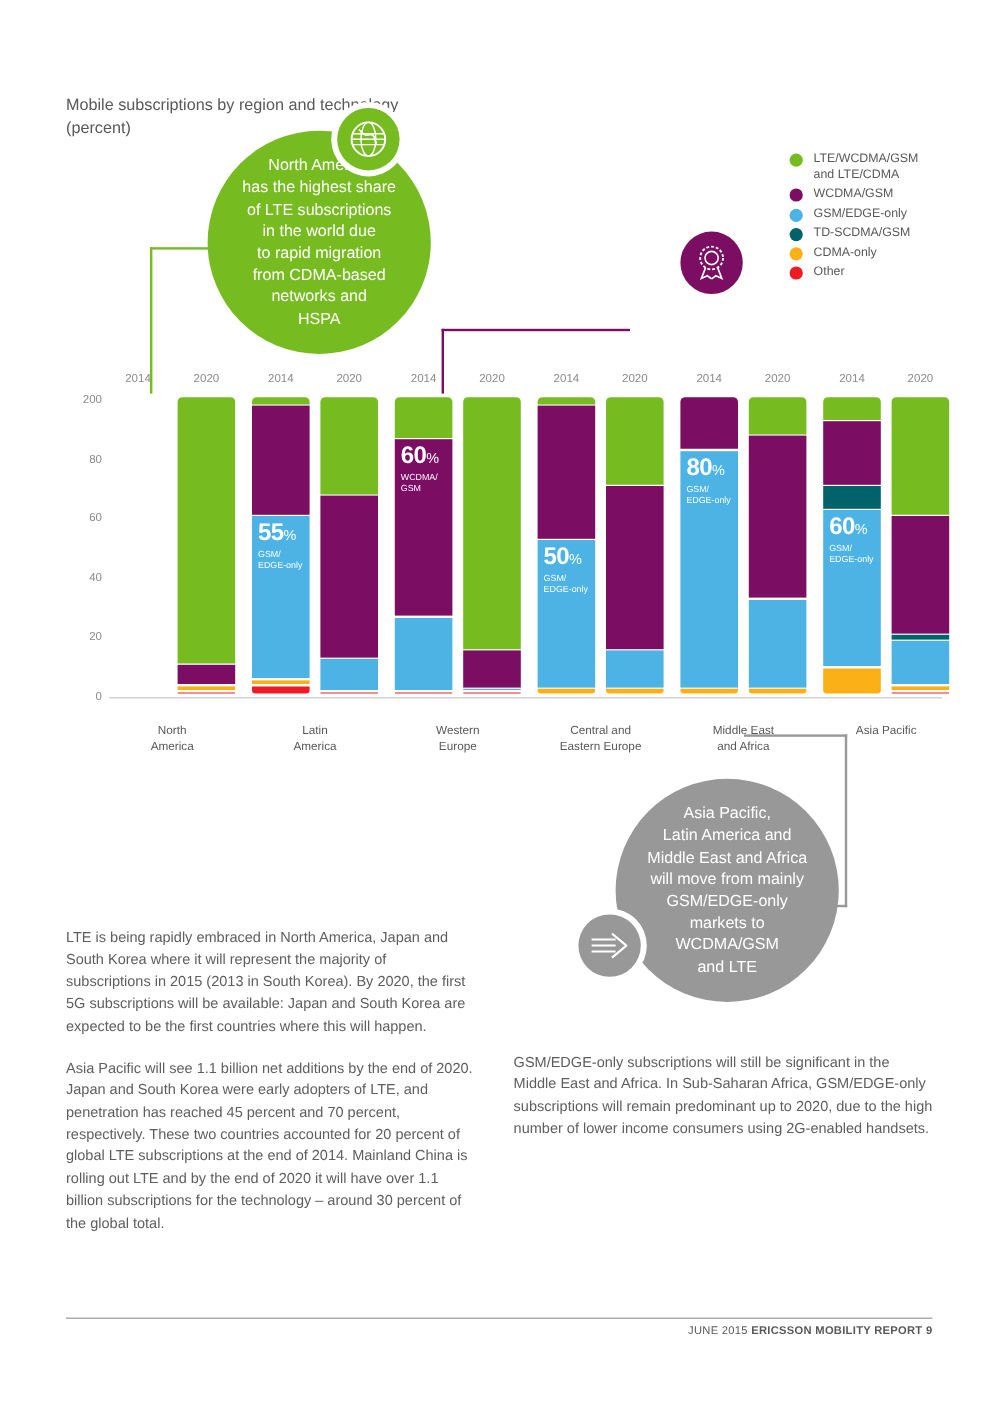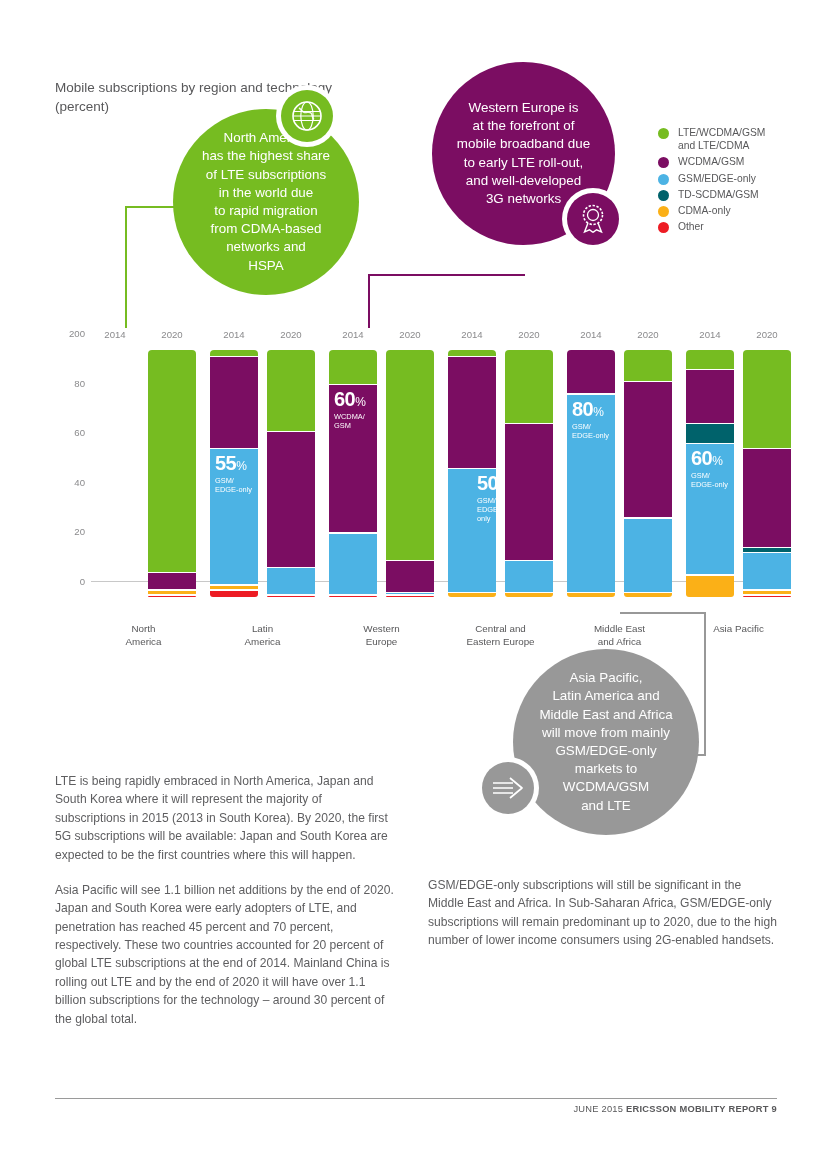--- a/index.html
+++ b/index.html
@@ -46,21 +46,21 @@
   #badge-ap{left:477px;top:757px;width:62px;height:62px;}
   #badge-ap .badge-inner{width:52px;height:52px;background:#989898;}
 
   
   .connector{position:absolute;}
 
   
   .chart{position:absolute;left:55px;top:318px;width:730px;height:305px;}
   .ylabels{position:absolute;left:0;top:0;width:30px;height:262px;}
   .ylabel{position:absolute;right:0;font-size:9.6px;color:#8a8a8c;transform:translateY(-50%);}
-  .plot{position:absolute;left:36px;top:32px;right:0;height:248px;}
+  .plot{position:absolute;left:36px;top:13px;right:0;height:248px;}
   .axis-line{position:absolute;left:36px;top:263px;width:694px;height:1px;background:#c8c8c8;}
 
   .group{position:absolute;top:0;height:248px;}
   .bar{position:absolute;bottom:0;width:48px;height:248px;}
   .seg{position:absolute;left:0;width:100%;}
   .bar .seg:first-child{border-top-left-radius:4px;border-top-right-radius:4px;}
   .bar .seg.last{border-bottom-left-radius:3px;border-bottom-right-radius:3px;}
 
   .yearlabel{position:absolute;top:-21px;width:48px;text-align:center;font-size:9.6px;color:#8a8a8c;}
   .grouplabel{position:absolute;top:272px;width:120px;text-align:center;font-size:9.8px;line-height:1.35;color:#58585a;white-space:pre-line;}
@@ -140,28 +140,20 @@
     <div class="badge-inner">
       <svg width="34" height="34" viewBox="0 0 34 34" aria-hidden="true">
         <circle cx="17" cy="17" r="14" fill="none" stroke="#fff" stroke-width="1.6"></circle>
         <ellipse cx="17" cy="17" rx="6.2" ry="14" fill="none" stroke="#fff" stroke-width="1.2"></ellipse>
         <path d="M3.4 12.5h27.2M3.4 21.5h27.2M3 17h28" stroke="#fff" stroke-width="1.2" fill="none"></path>
         <path d="M9 9c2.5 1.5 3 4 5.5 4.5S19 12 21 14s.5 5 3 6.5" stroke="#fff" stroke-width="1.5" fill="none" opacity=".9"></path>
       </svg>
     </div>
   </div>
 
-  <div class="bubble" id="bubble-we">
-    <div class="bubble-text">Western Europe is
-at the forefront of
-mobile broadband due
-to early LTE roll-out,
-and well-developed
-3G networks</div>
-  </div>
   <div class="badge" id="badge-we">
     <div class="badge-inner">
       <svg width="34" height="34" viewBox="0 0 34 34" aria-hidden="true">
         <circle cx="17" cy="13" r="9.5" fill="none" stroke="#fff" stroke-width="1.6" stroke-dasharray="2.4 1.6"></circle>
         <circle cx="17" cy="13" r="5.5" fill="none" stroke="#fff" stroke-width="1.3"></circle>
         <path d="M12 21l-3.5 9 5-2.2 3.5 2.6" fill="none" stroke="#fff" stroke-width="1.4"></path>
         <path d="M22 21l3.5 9-5-2.2-3.5 2.6" fill="none" stroke="#fff" stroke-width="1.4"></path>
       </svg>
     </div>
   </div>
@@ -234,21 +226,21 @@
           <div class="grouplabel" style="left: -7.5px;">Western
 Europe</div>
         </div>
         <div class="group" style="left: 357px; width: 105px;">
           <div class="yearlabel" style="left: 0px;">2014</div>
           <div class="bar" style="left: 0px;">
             <div class="seg" title="LTE/WCDMA/GSM and LTE/CDMA 3%" style="background: rgb(118, 188, 33); top: 0px; height: 6.24px;"></div>
             <div class="seg" title="WCDMA/GSM 45%" style="background: rgb(123, 13, 98); top: 7.44px; height: 110.4px;"></div>
             <div class="seg" title="GSM/EDGE-only 50%" style="background: rgb(76, 179, 228); top: 119.04px; height: 122.8px;"></div>
             <div class="seg last" title="CDMA-only 2%" style="background: rgb(251, 176, 23); top: 243.04px; height: 3.76px;"></div>
-            <div class="datalabel" style="left: 5px; top: 124.04px; margin-left: 24px;"><span class="big">50</span><span class="pct">%</span><span class="sub">GSM/
+            <div class="datalabel" style="left: 5px; top: 124.04px;"><span class="big">50</span><span class="pct">%</span><span class="sub">GSM/
 EDGE-only</span></div>
           </div>
           <div class="yearlabel" style="left: 57px;">2020</div>
           <div class="bar" style="left: 57px;">
             <div class="seg" title="LTE/WCDMA/GSM and LTE/CDMA 30%" style="background: rgb(118, 188, 33); top: 0px; height: 73.2px;"></div>
             <div class="seg" title="WCDMA/GSM 55%" style="background: rgb(123, 13, 98); top: 74.4px; height: 135.2px;"></div>
             <div class="seg" title="GSM/EDGE-only 13%" style="background: rgb(76, 179, 228); top: 210.8px; height: 31.04px;"></div>
             <div class="seg last" title="CDMA-only 2%" style="background: rgb(251, 176, 23); top: 243.04px; height: 3.76px;"></div>
             <div class="datalabel" style="left: 62px; top: 79.4px;"><span class="big">55</span><span class="pct">%</span><span class="sub">WCDMA/
 GSM</span></div>

